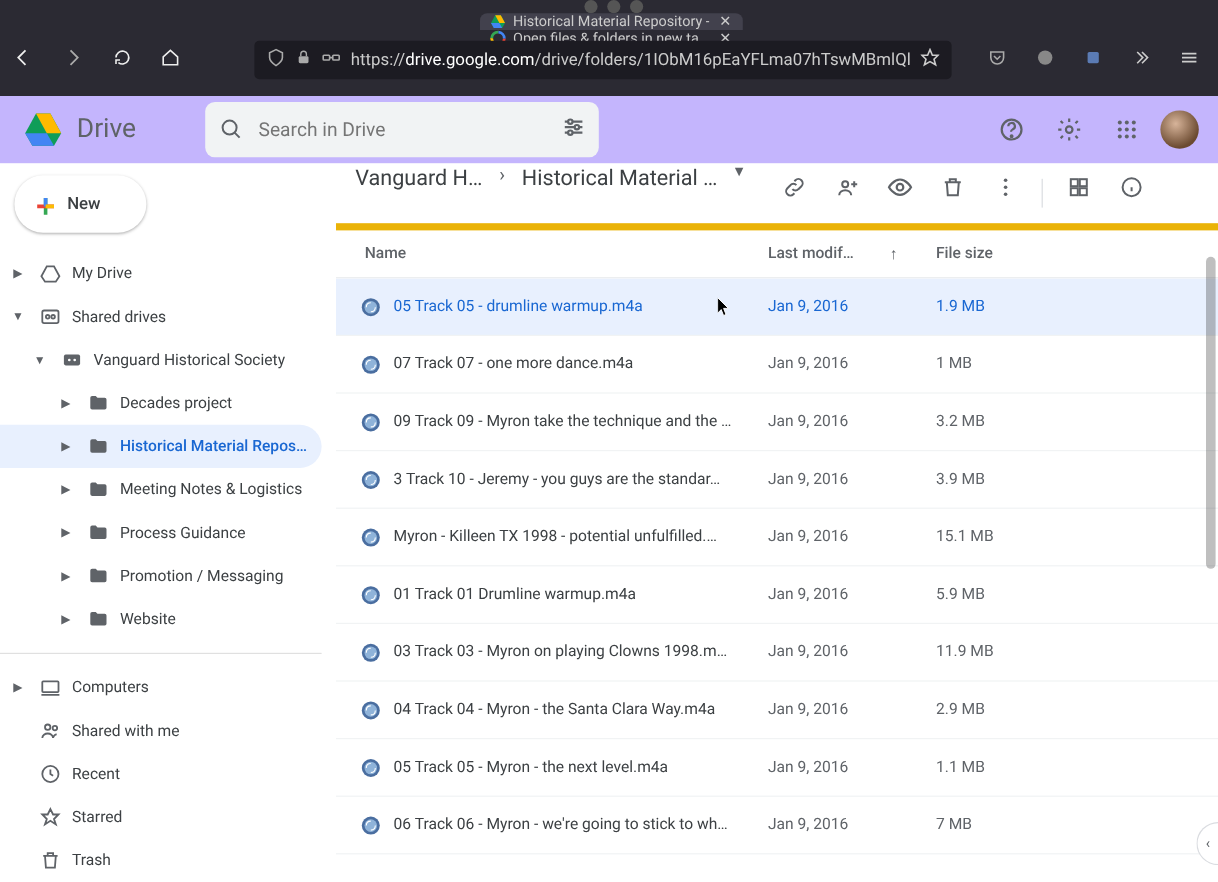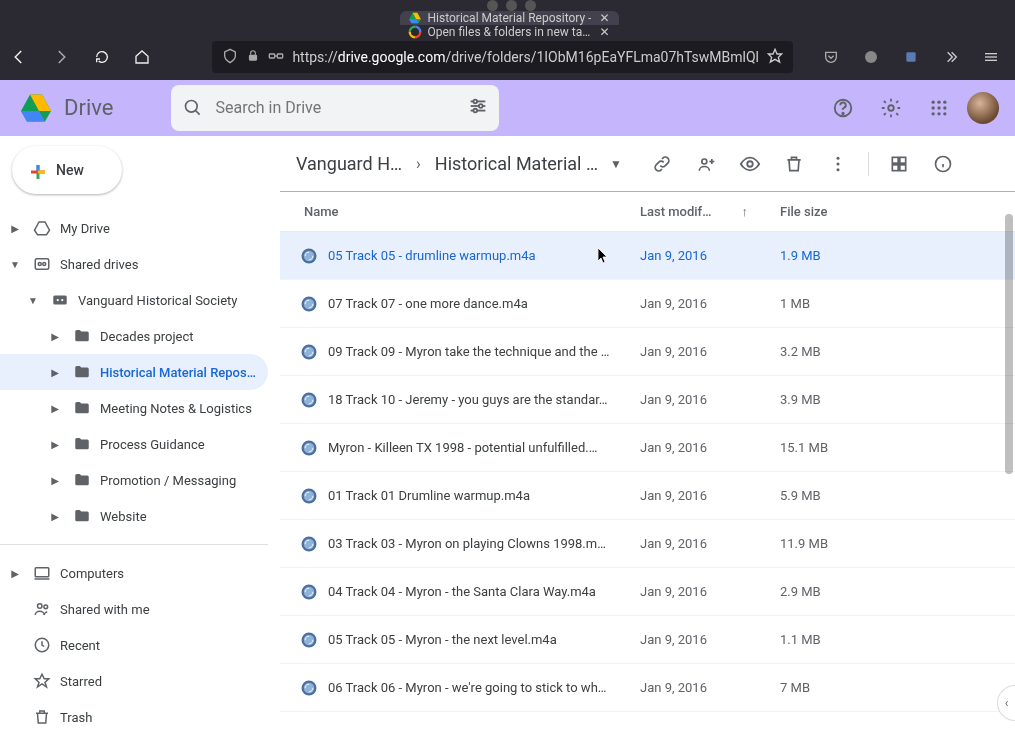--- a/index.html
+++ b/index.html
@@ -10,21 +10,21 @@
   .tab-strip { height: 34px; display: flex; align-items: center; padding-left: 8px; flex-direction: column; }
   .traffic-dots { display: flex; gap: 8px; padding: 0 10px; }
   .traffic-dot { width: 11px; height: 11px; border-radius: 50%; background: #555; }
   .tab { height: 30px; min-width: 200px; max-width: 220px; background: #42414d; border-radius: 6px 6px 0 0; display: flex; align-items: center; padding: 0 8px; gap: 6px; margin-right: 4px; font-size: 12px; color: #ccc; }
   .tab.inactive { background: transparent; }
   .tab-favicon { width: 14px; height: 14px; border-radius: 2px; flex-shrink: 0; }
   .tab-title { flex: 1; white-space: nowrap; overflow: hidden; text-overflow: ellipsis; }
   .tab-close { width: 14px; height: 14px; color: #ccc; font-size: 12px; line-height: 14px; text-align: center; cursor: pointer; }
   .tab-plus { width: 30px; height: 30px; display: flex; align-items: center; justify-content: center; color: #aaa; font-size: 18px; cursor: pointer; }
 
-  .addr-row { height: 46px; display: flex; align-items: center; padding: 0 10px; gap: 24px; }
+  .addr-row { height: 46px; display: flex; align-items: flex-start; padding: 0 10px; gap: 24px; }
   .nav-btn { width: 28px; height: 28px; display: flex; align-items:center; justify-content:center; color: #aaa; cursor:pointer; }
   .nav-btn.enabled { color: #eee; }
   .url-bar { flex: 1; height: 32px; background: #1c1b22; border-radius: 4px; display: flex; align-items: center; padding: 0 10px; gap: 8px; color: #aaa; font-size: 14px; }
   .url-text { flex:1; white-space:nowrap; overflow:hidden; text-overflow:ellipsis; color:#ccc; }
   .url-host { color:#fff; }
   .right-icons { display:flex; gap:12px; align-items:center; }
 
   
   .drive-header { height: 56px; display:flex; align-items:center; padding: 0 16px; gap:8px; border-bottom: 1px solid transparent; background:#c4b5fd; }
   .drive-logo { width:40px; height:40px; display:flex; align-items:center; justify-content:center; }
@@ -50,21 +50,21 @@
   .nav-item.selected .tri { color:#5f6368; }
   .nav-item .ficon { width:24px; display:flex; justify-content:center; color:#5f6368; }
   .nav-item.selected .ficon { color:#5f6368; }
   .nav-item .flabel { flex:1; white-space:nowrap; overflow:hidden; text-overflow:ellipsis; }
   .indent-1 { padding-left: 24px; }
   .indent-2 { padding-left: 46px; }
   .nav-divider { height:1px; background:#e0e0e0; margin: 10px 12px 10px 0; }
 
   
   .content { flex:1; display:flex; flex-direction:column; border-left: 0; position:relative; }
-  .path-bar { height:56px; display:flex; align-items:center; padding: 0 12px; border-bottom: 1px solid #eab308; gap:4px; }
+  .path-bar { height:56px; display:flex; padding: 0 12px; border-bottom: 6px solid #eab308; gap:4px; }
   .crumb { font-size:18px; color:#3c4043; padding: 2px 4px; white-space:nowrap; overflow:hidden; text-overflow:ellipsis; max-width:120px; cursor:pointer; }
   .crumb.current { max-width: 180px; }
   .chev { color:#5f6368; padding: 0 6px; font-size:16px; }
   .drop { color:#5f6368; font-size:12px; padding-left:4px; }
   .action-icons { display:flex; gap:4px; margin-left:16px; }
   .act { width:40px; height:40px; display:flex; align-items:center; justify-content:center; color:#5f6368; cursor:pointer; border-radius:50%; }
   .act-sep { width:1px; height:24px; background:#dadce0; margin: 0 6px; align-self:center; }
 
   .list-header { height:40px; display:flex; align-items:center; padding-left: 20px; font-size:13px; color:#5f6368; font-weight:500; border-bottom: 1px solid #e8eaed; }
   .col-name { flex: 0 0 340px; padding-left: 4px; }
@@ -517,21 +517,21 @@
           <span class="cell cell-size">3.2 MB</span>
         </div>
         <div class="file-row">
           <span class="fi">
             <svg viewBox="0 0 24 24">
               <circle cx="12" cy="12" r="10" fill="#4a6ea0"></circle>
               <circle cx="12" cy="12" r="7" fill="#8fb3d9"></circle>
               <path d="M7 12c0-3 2-5 5-5M17 12c0 3-2 5-5 5" stroke="#fff" stroke-width="1.2" fill="none"></path>
             </svg>
           </span>
-          <span class="cell cell-name">18 Track 10 - Jeremy - you guys are the standar…</span>
+          <span class="cell cell-name">3 Track 10 - Jeremy - you guys are the standar…</span>
           <span class="cell cell-mod">Jan 9, 2016</span>
           <span class="cell cell-size">3.9 MB</span>
         </div>
         <div class="file-row">
           <span class="fi">
             <svg viewBox="0 0 24 24">
               <circle cx="12" cy="12" r="10" fill="#4a6ea0"></circle>
               <circle cx="12" cy="12" r="7" fill="#8fb3d9"></circle>
               <path d="M7 12c0-3 2-5 5-5M17 12c0 3-2 5-5 5" stroke="#fff" stroke-width="1.2" fill="none"></path>
             </svg>

